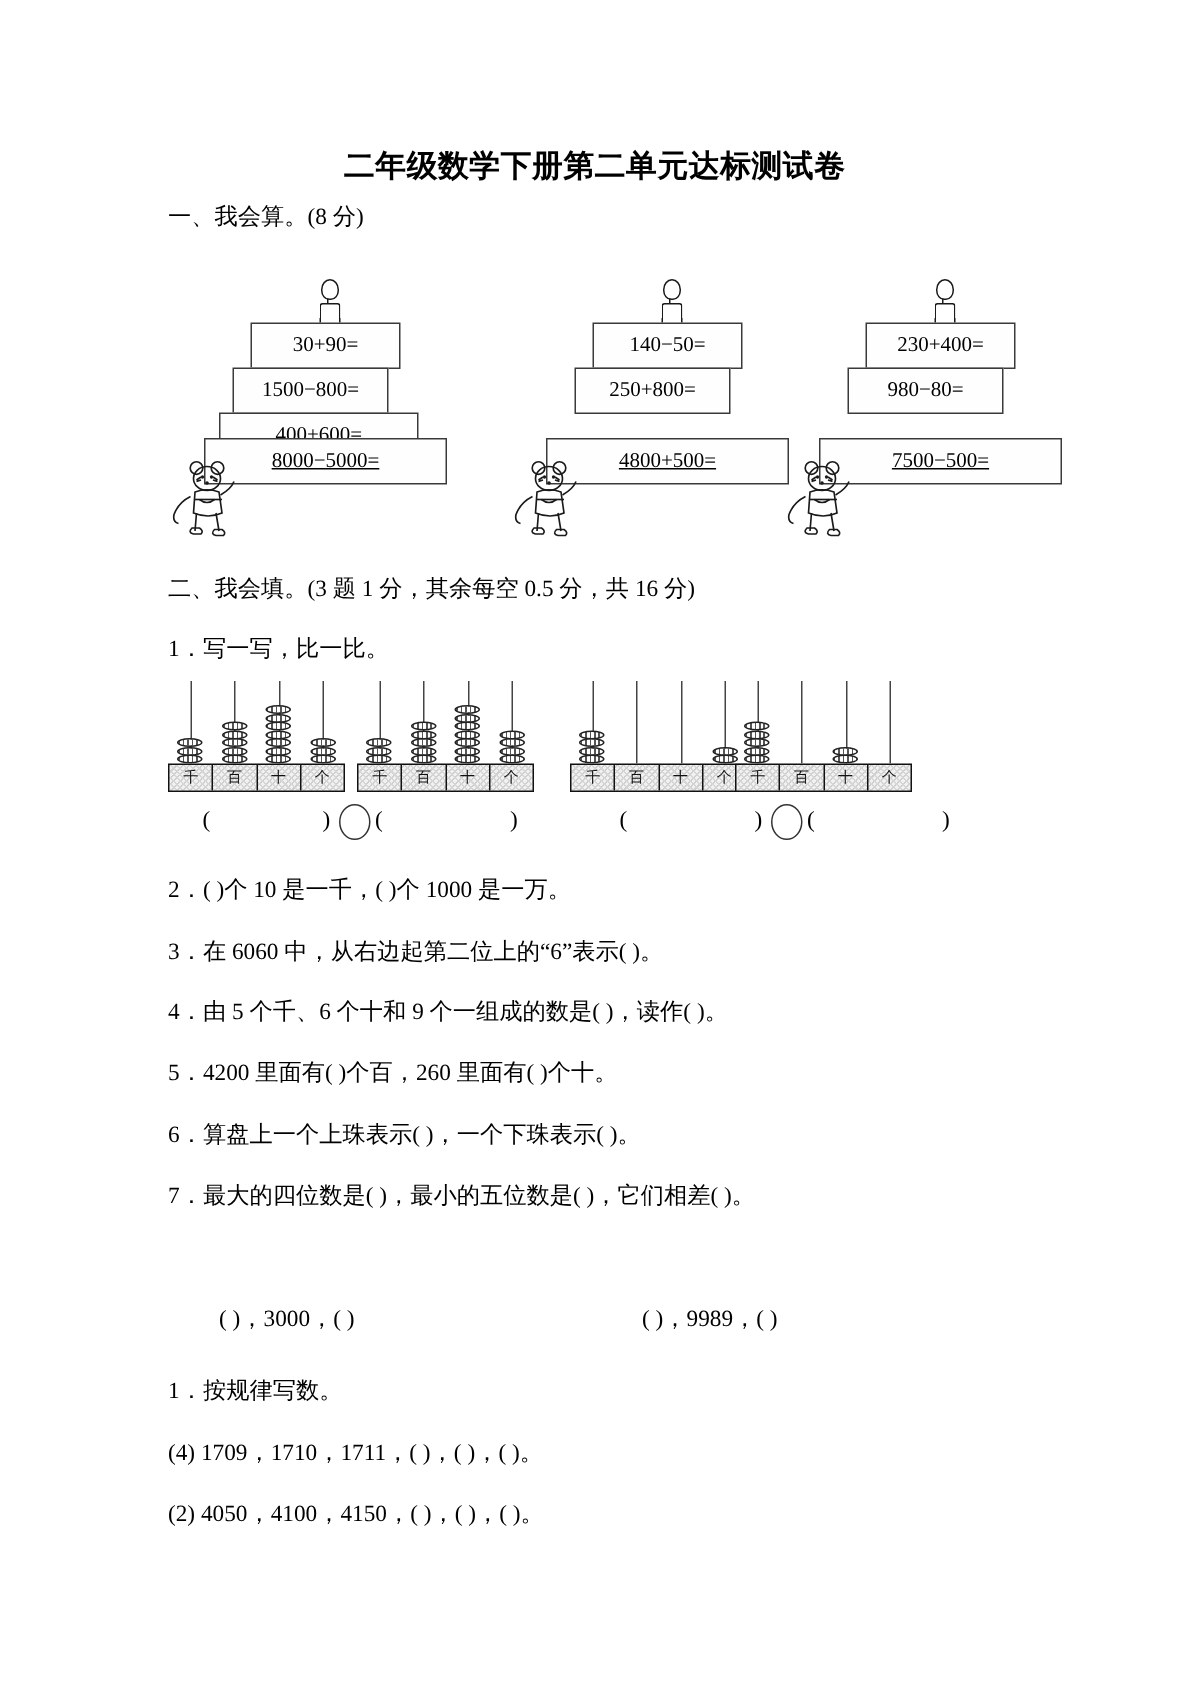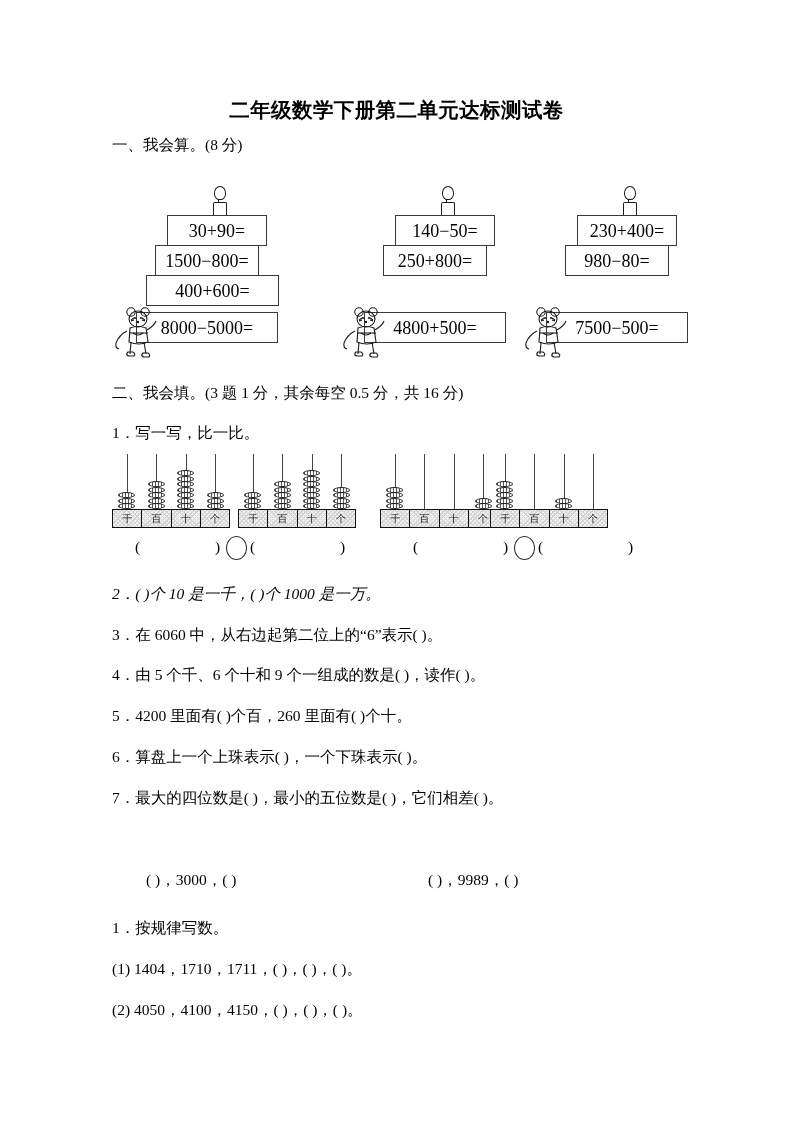--- a/index.html
+++ b/index.html
@@ -110,30 +110,30 @@
     background: #fff;
   }
 
   .tier {
     position: absolute;
     left: 50%;
     border: 1px solid #3a3a3a;
     background: #fefefe;
     box-sizing: border-box;
     text-align: center;
-    font-size: 18px;
+    font-size: 14px;
     line-height: 30px;
     height: 31px;
     letter-spacing: 0px;
     font-family: "Liberation Serif", "DejaVu Serif", serif;
   }
   .tier-1 { top: 29px;  width: 100px; margin-left: -50px; }
   .tier-2 { top: 59px;  width: 104px; margin-left: -62px; }
   .tier-3 { top: 89px;  width: 133px; margin-left: -71px; }
-  .tier-4 { top: 126px; width: 142px; margin-left: -81px; }
+  .tier-4 { top: 106px; width: 162px; margin-left: -81px; text-decoration: underline; }
 
   .mouse {
     position: absolute;
     bottom: 2px;
     left: 2px;
     width: 46px;
     height: 56px;
   }
 
   
@@ -541,27 +541,27 @@
     <span class="cmp-paren" style="left:250px;">(</span>
     <span class="cmp-paren" style="left:340px;">)</span>
 
     <span class="cmp-paren" style="left:413px;">(</span>
     <span class="cmp-paren" style="left:503px;">)</span>
     <span class="cmp-circle" style="left:514px;"></span>
     <span class="cmp-paren" style="left:538px;">(</span>
     <span class="cmp-paren" style="left:628px;">)</span>
   </div>
 
-  <div class="line" style="top:584px; left:112px;font-style:italic;">2．(            )个 10 是一千，(            )个 1000 是一万。</div>
+  <div class="line" style="top:584px; left:112px;">2．(            )个 10 是一千，(            )个 1000 是一万。</div>
   <div class="line" style="top:625px; left:112px;">3．在 6060 中，从右边起第二位上的“6”表示(                  )。</div>
   <div class="line" style="top:665px; left:112px;">4．由 5 个千、6 个十和 9 个一组成的数是(              )，读作(                        )。</div>
   <div class="line" style="top:706px; left:112px;">5．4200 里面有(              )个百，260 里面有(              )个十。</div>
   <div class="line" style="top:747px; left:112px;">6．算盘上一个上珠表示(              )，一个下珠表示(              )。</div>
   <div class="line" style="top:788px; left:112px;">7．最大的四位数是(            )，最小的五位数是(            )，它们相差(                )。</div>
 
   <div class="line" style="top:870px; left:146px;">(              )，3000，(              )</div>
   <div class="line" style="top:870px; left:428px;">(              )，9989，(              )</div>
 
   <div class="line" style="top:918px; left:112px;">1．按规律写数。</div>
-  <div class="line" style="top:959px; left:112px;">(1) 1404，1710，1711，(        )，(        )，(        )。</div>
+  <div class="line" style="top:959px; left:112px;">(4) 1709，1710，1711，(        )，(        )，(        )。</div>
   <div class="line" style="top:1000px; left:112px;">(2) 4050，4100，4150，(        )，(        )，(        )。</div>
 
 </div>
 
 </body></html>

